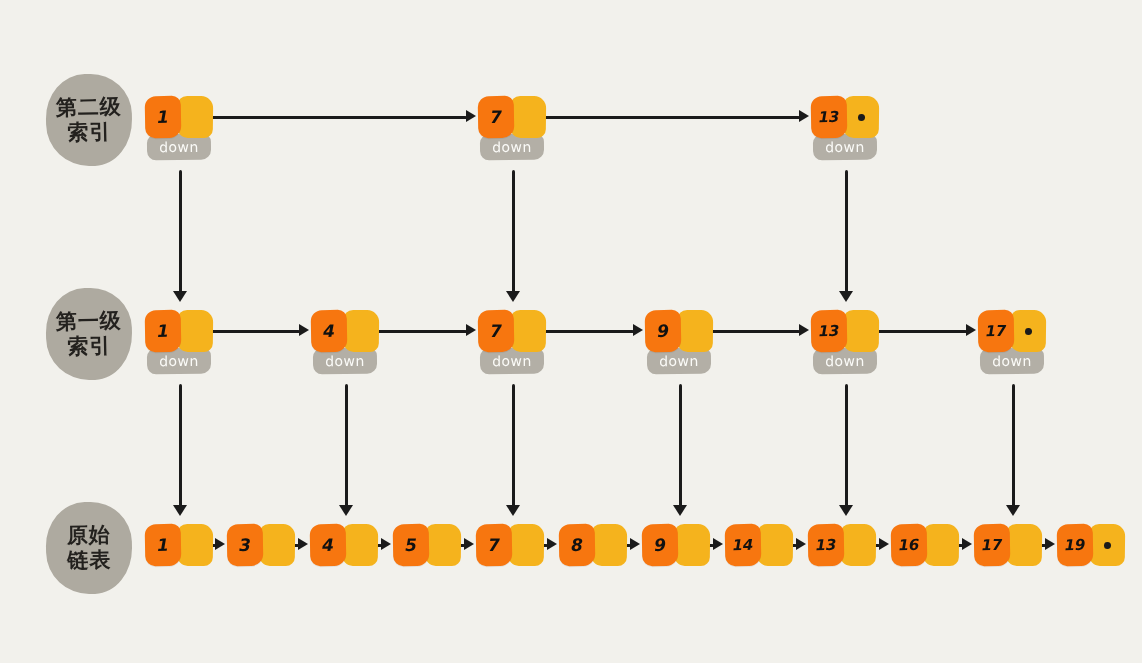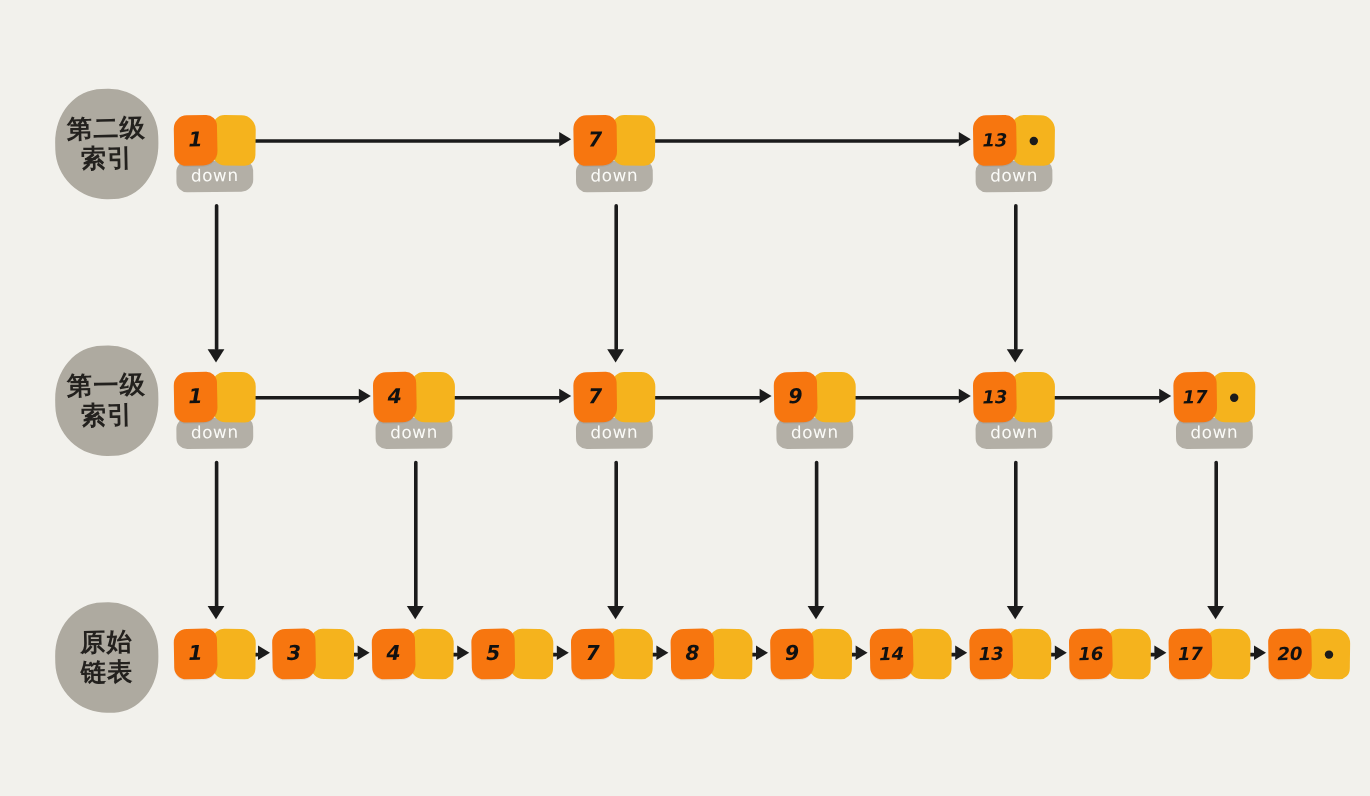--- a/index.html
+++ b/index.html
@@ -254,21 +254,21 @@
     </div>
     <div class="node" style="left: 891px; top: 524px; justify-content: space-between;">
       <div class="cell-key narrow">16</div>
       <div class="cell-ptr"></div>
     </div>
     <div class="node" style="left: 974px; top: 524px;">
       <div class="cell-key narrow">17</div>
       <div class="cell-ptr"></div>
     </div>
     <div class="node" style="left: 1057px; top: 524px;">
-      <div class="cell-key narrow">20</div>
+      <div class="cell-key narrow">19</div>
       <div class="cell-ptr">
         <div class="nullbullet"></div>
       </div>
     </div>
     <div class="v-link" style="left: 179px; top: 170px; height: 122px;"></div>
     <div class="v-head" style="left: 173px; top: 291px;"></div>
     <div class="v-link" style="left: 512px; top: 170px; height: 122px;"></div>
     <div class="v-head" style="left: 506px; top: 291px;"></div>
     <div class="v-link" style="left: 845px; top: 170px; height: 122px;"></div>
     <div class="v-head" style="left: 839px; top: 291px;"></div>

